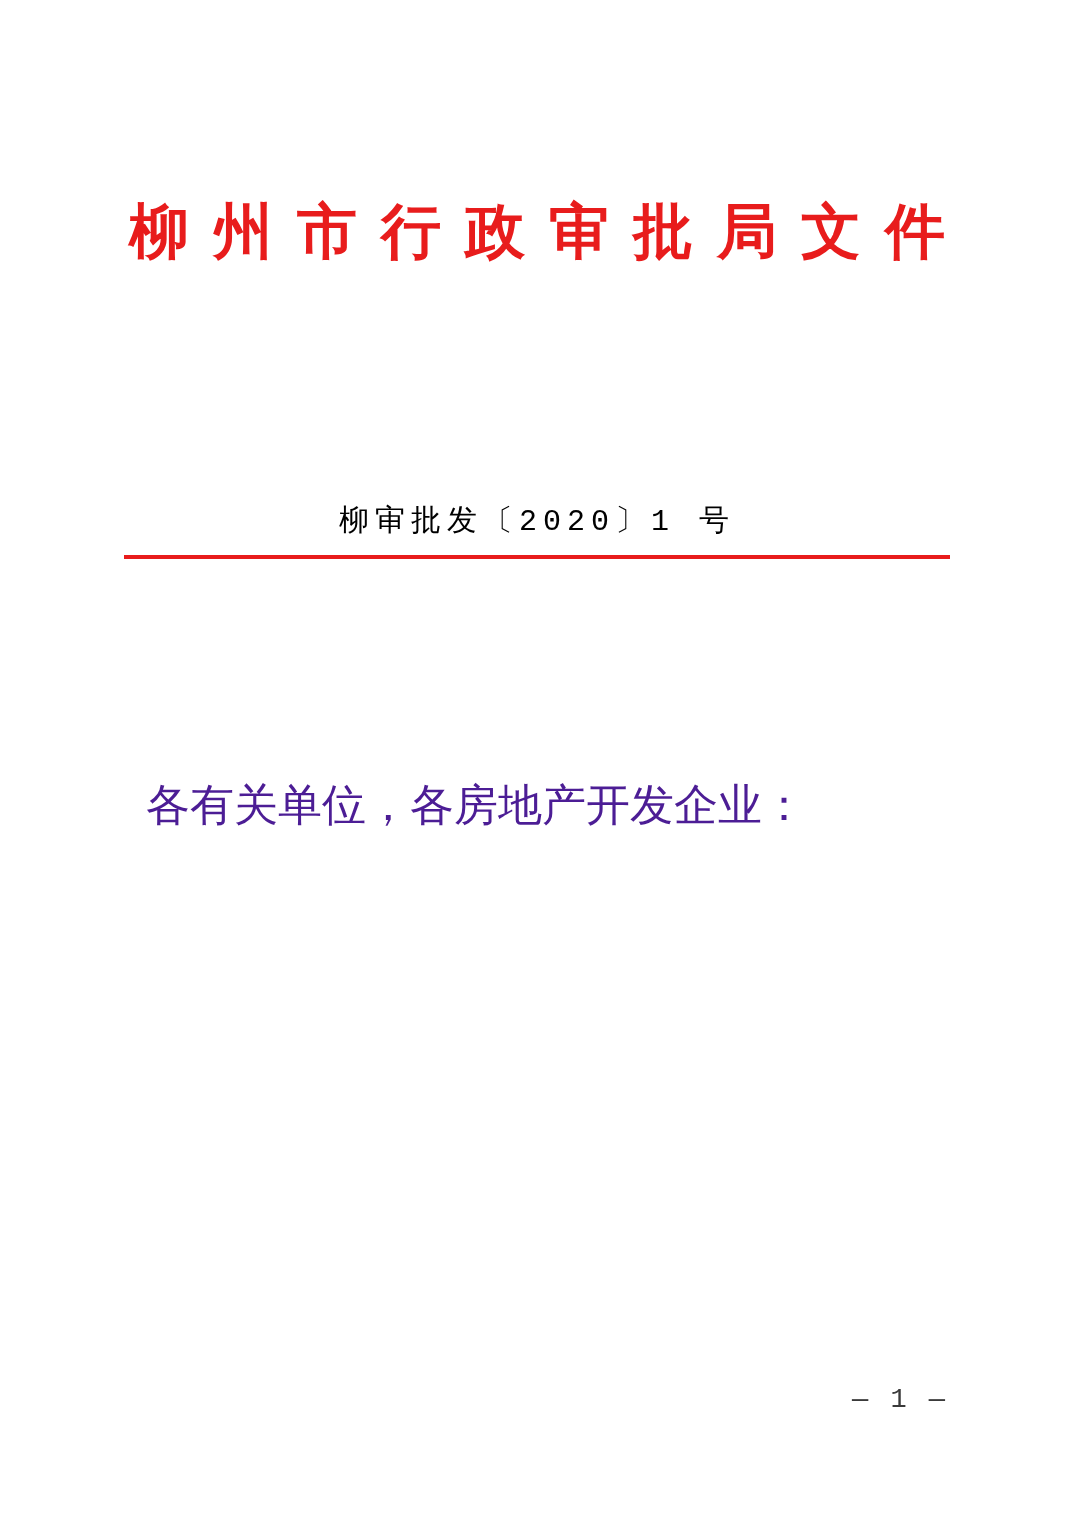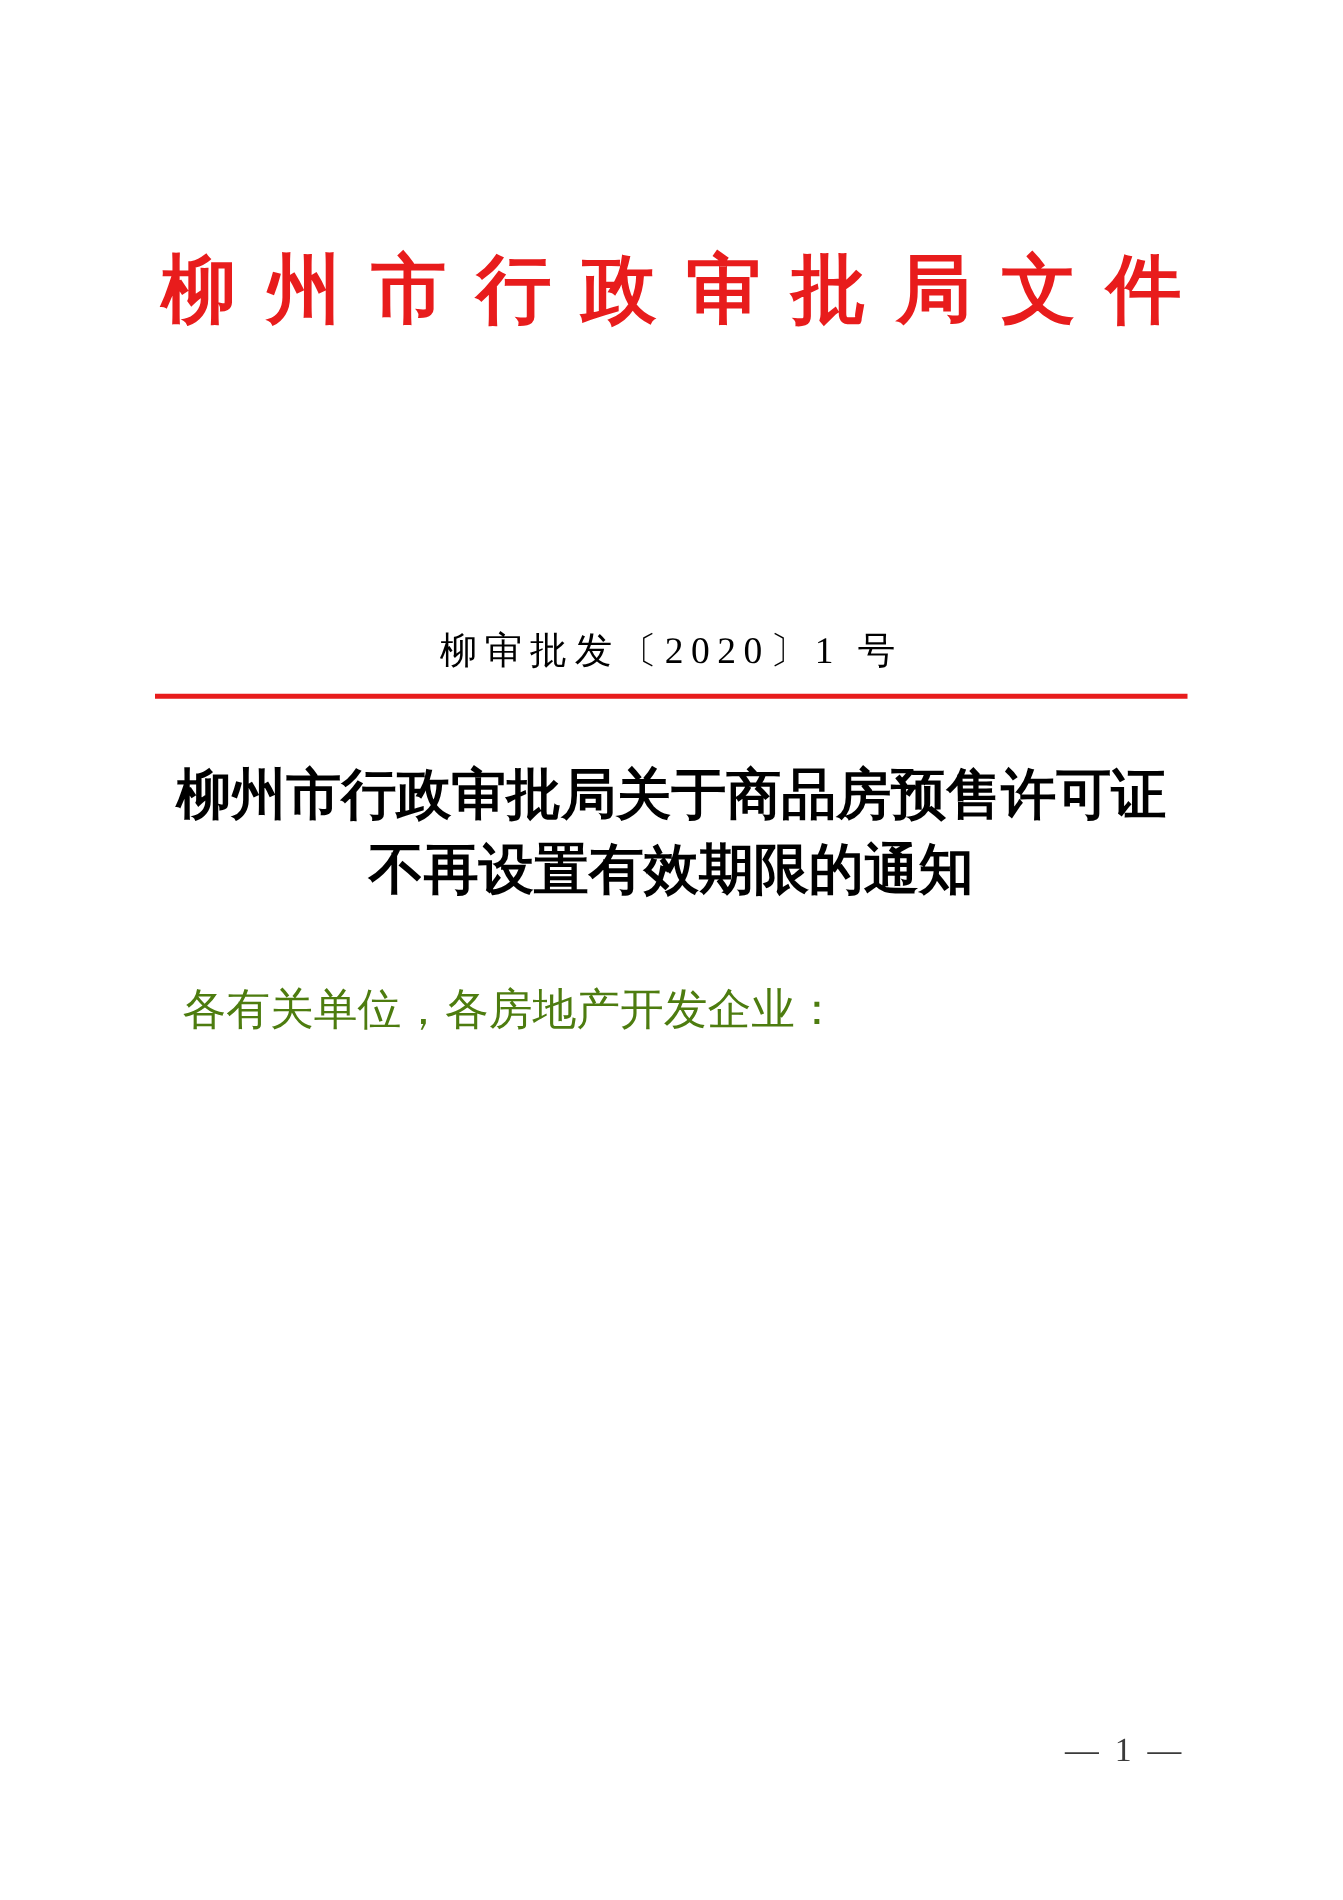--- a/index.html
+++ b/index.html
@@ -4,21 +4,21 @@
 <style>
   * { margin: 0; padding: 0; box-sizing: border-box; }
   html, body { background: #ffffff; }
   .page {
     position: relative;
     width: 1074px;
     height: 1520px;
     margin: 0 auto;
     background: #ffffff;
     overflow: hidden;
-    font-family: Liberation Serif, serif;
+    font-family: Liberation Mono, monospace;
     color: #000000;
   }
   .doc-header {
     position: absolute;
     top: 192px;
     left: 0;
     right: 0;
     text-align: center;
     font-size: 60px;
     font-weight: bold;
@@ -55,24 +55,24 @@
     font-size: 44px;
     line-height: 60px;
     font-weight: bold;
     color: #000000;
   }
   .doc-body {
     position: absolute;
     top: 782px;
     left: 146px;
     width: 810px;
-    font-size: 35px;
+    font-size: 44px;
     line-height: 52px;
     text-align: justify;
-    color: #4d7c0f;
+    color: #4c1d95;
   }
   .doc-body p { margin: 0; }
   .doc-body p.indent { text-indent: 2em; }
   .page-number {
     position: absolute;
     top: 1385px;
     right: 126px;
     font-size: 27px;
     letter-spacing: 3px;
     color: #3a3a3a;
@@ -83,24 +83,20 @@
 <body>
 
 <div class="page">
 
   <div class="doc-header">柳州市行政审批局文件</div>
 
   <div class="doc-number">柳审批发〔2020〕1 号</div>
 
   <div class="red-line"></div>
 
-  <h1 class="doc-title">
-    <span>柳州市行政审批局关于商品房预售许可证</span><br>
-    <span>不再设置有效期限的通知</span>
-  </h1>
 
   <div class="doc-body">
     <p class="salutation">各有关单位，各房地产开发企业：</p>
   </div>
 
   <div class="page-number">— 1 —</div>
 
 </div>
 
 </body></html>

